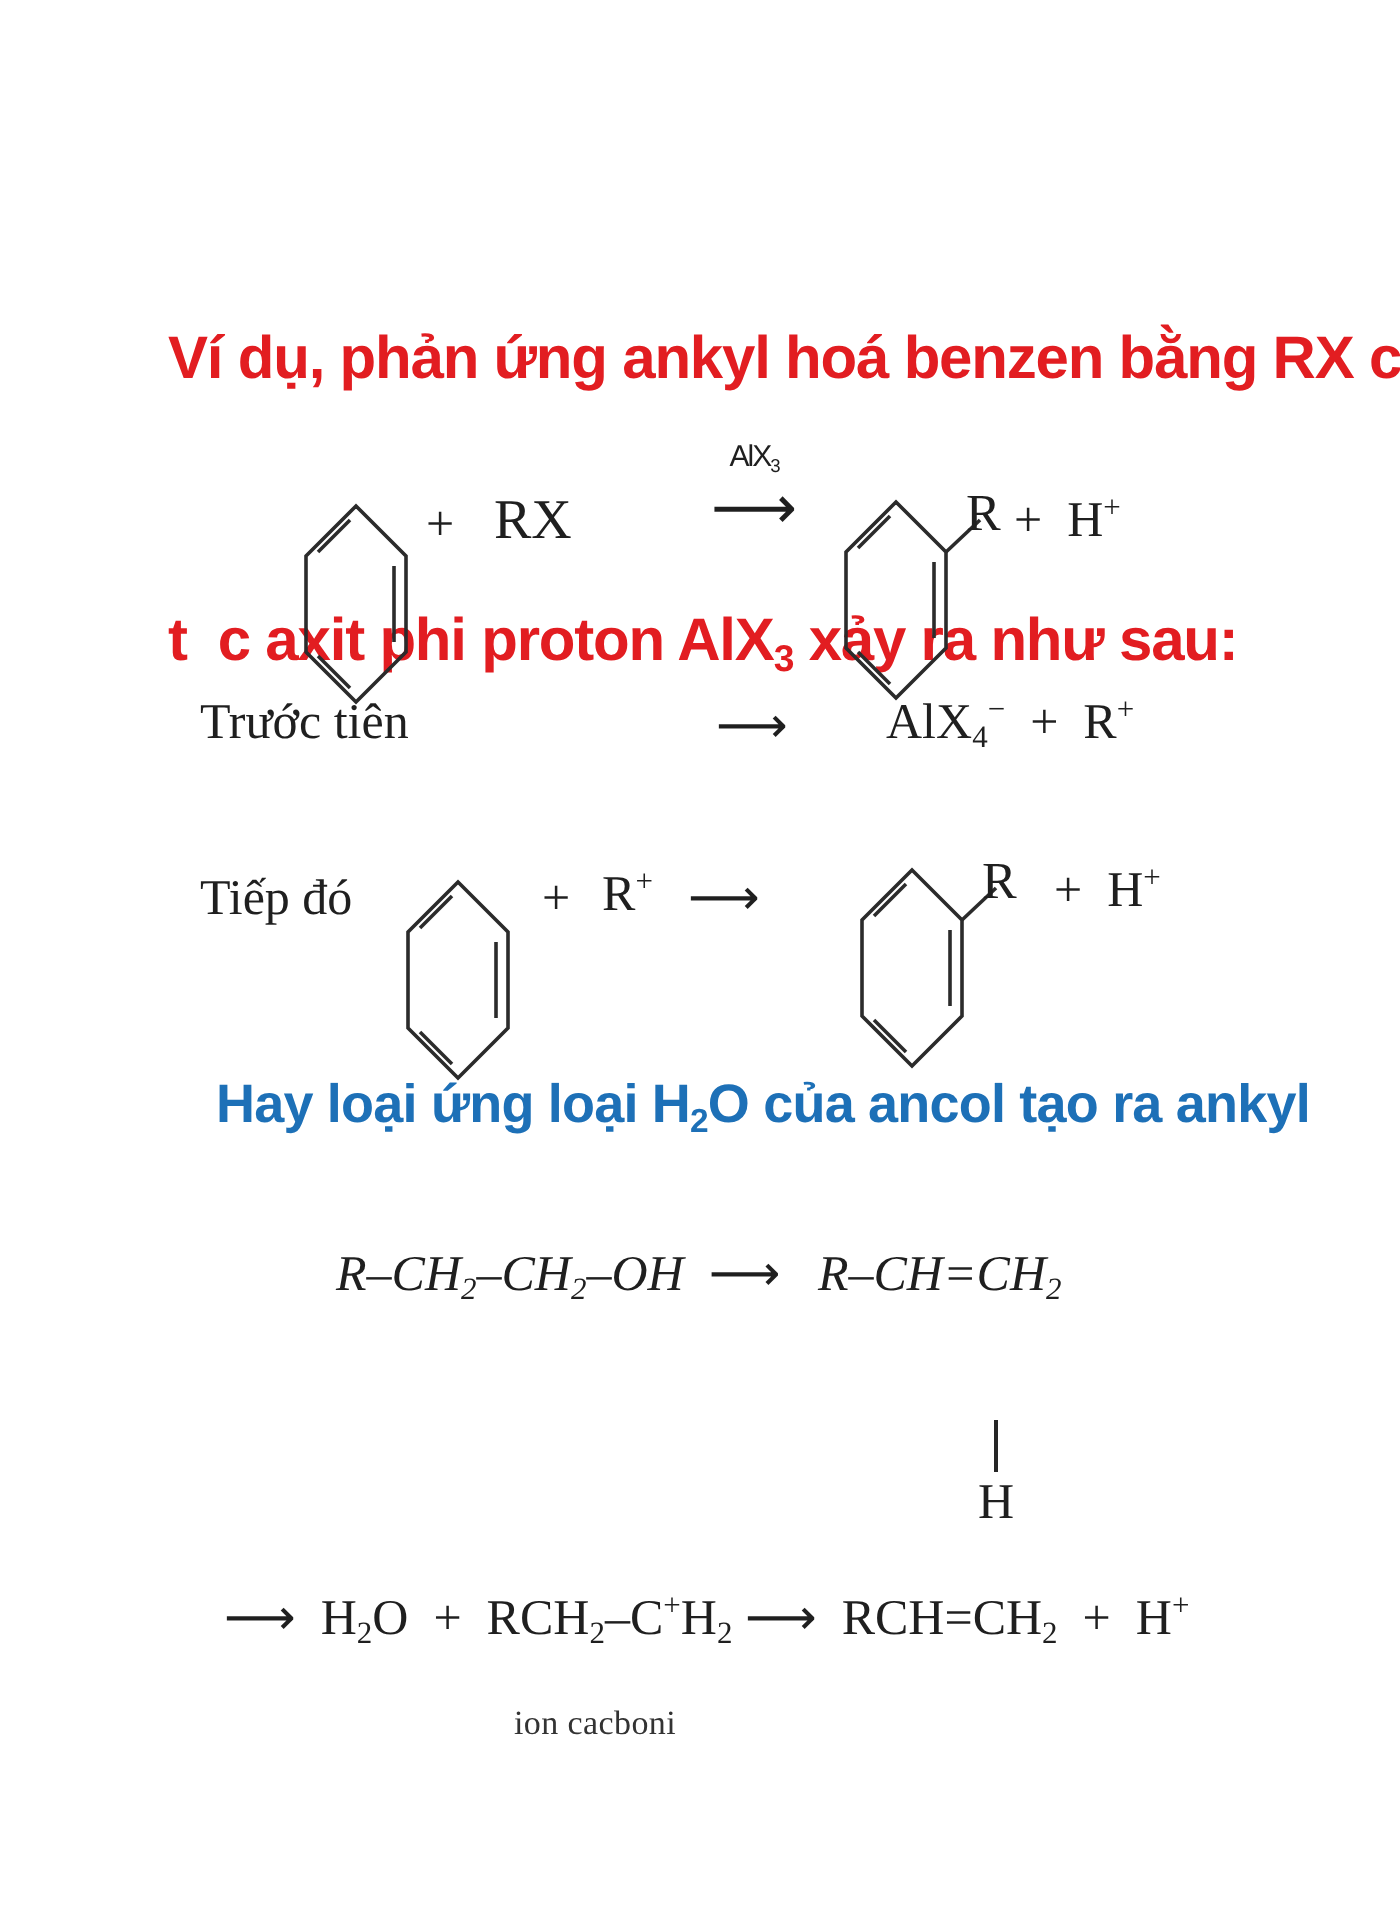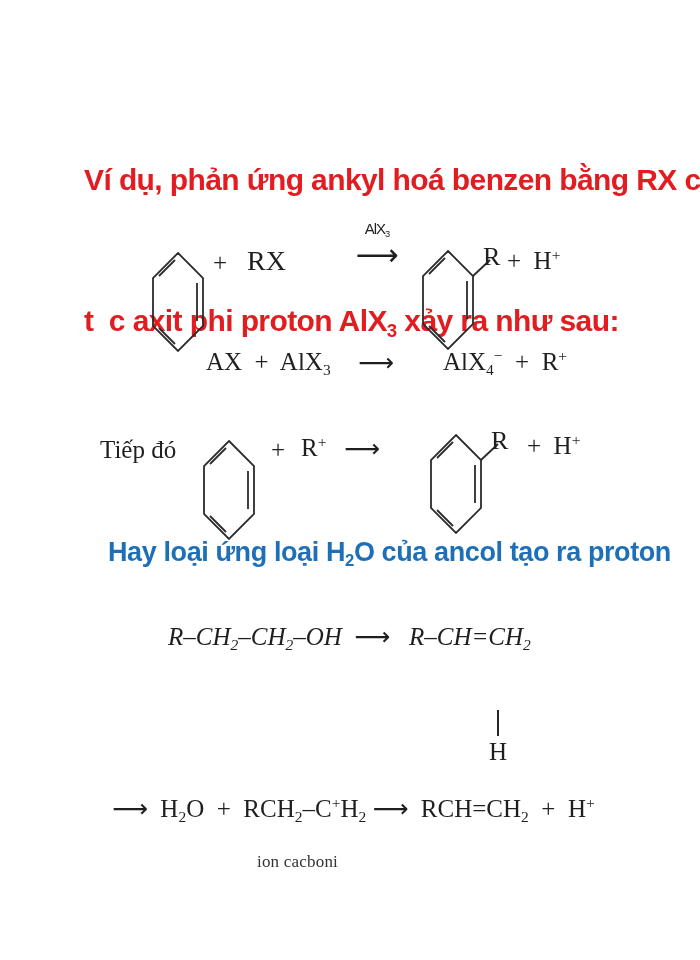--- a/index.html
+++ b/index.html
@@ -85,21 +85,21 @@
 
   <div class="abs ringR" style="left:420px;top:212px;">
     <svg width="84" height="104" viewBox="0 0 84 104">
       <use href="#hexring"></use>
       <line class="ring-stroke" x1="53" y1="28" x2="70" y2="12"></line>
       <text class="svg-r" x="63" y="17">R</text>
     </svg>
   </div>
   <span class="abs fm" style="left:507px;top:247px;"><span>+  H</span><sup>+</sup></span>
 
-  <span class="abs fm" style="left:206px;top:348px;"><span>AX  +  AlX</span><sub>3</sub></span>
+  <span class="abs fm" style="left:100px;top:348px;">Trước tiên</span>
   <span class="abs fm arrow" style="left:358px;top:348px;">⟶</span>
   <span class="abs fm" style="left:443px;top:348px;"><span>AlX</span><sub>4</sub><sup>−</sup><span>  +  R</span><sup>+</sup></span>
 
   <span class="abs fm" style="left:100px;top:436px;">Tiếp đó</span>
   <div class="abs ring" style="left:201px;top:402px;">
     <svg width="56" height="104" viewBox="0 0 56 104">
         <use href="#hexring"></use>
       </svg>
   </div>
   <span class="abs fm" style="left:271px;top:436px;">+</span>
@@ -107,21 +107,21 @@
   <span class="abs fm arrow" style="left:344px;top:434px;">⟶</span>
   <div class="abs ringR" style="left:428px;top:396px;">
     <svg width="84" height="104" viewBox="0 0 84 104">
       <use href="#hexring"></use>
       <line class="ring-stroke" x1="53" y1="28" x2="70" y2="12"></line>
       <text class="svg-r" x="63" y="17">R</text>
     </svg>
   </div>
   <span class="abs fm" style="left:527px;top:432px;"><span>+  H</span><sup>+</sup></span>
 
-  <div class="abs head-blue" style="left:108px;top:537px;"><span>Hay loại ứng loại H</span><sub>2</sub><span>O của ancol tạo ra proton</span></div>
+  <div class="abs head-blue" style="left:108px;top:537px;"><span>Hay loại ứng loại H</span><sub>2</sub><span>O của ancol tạo ra ankyl</span></div>
 
   <span class="abs fm" style="left:168px;top:622px;font-style:italic;"><span>R–CH</span><sub>2</sub><span>–CH</span><sub>2</sub><span>–OH  </span><span class="arrow">⟶</span><span>   R–CH=CH</span><sub>2</sub></span>
 
   <div class="abs stem" style="left:497px;top:710px;"></div>
   <span class="abs fm" style="left:489px;top:738px;">H</span>
 
   <span class="abs fm" style="left:112px;top:794px;"><span class="arrow">⟶</span><span>  H</span><sub>2</sub><span>O  +  RCH</span><sub>2</sub><span>–C</span><sup>+</sup><span>H</span><sub>2</sub><span> </span><span class="arrow">⟶</span><span>  RCH=CH</span><sub>2</sub><span>  +  H</span><sup>+</sup></span>
   <span class="abs caption" style="left:257px;top:852px;">ion cacboni</span>
 
 </div>

